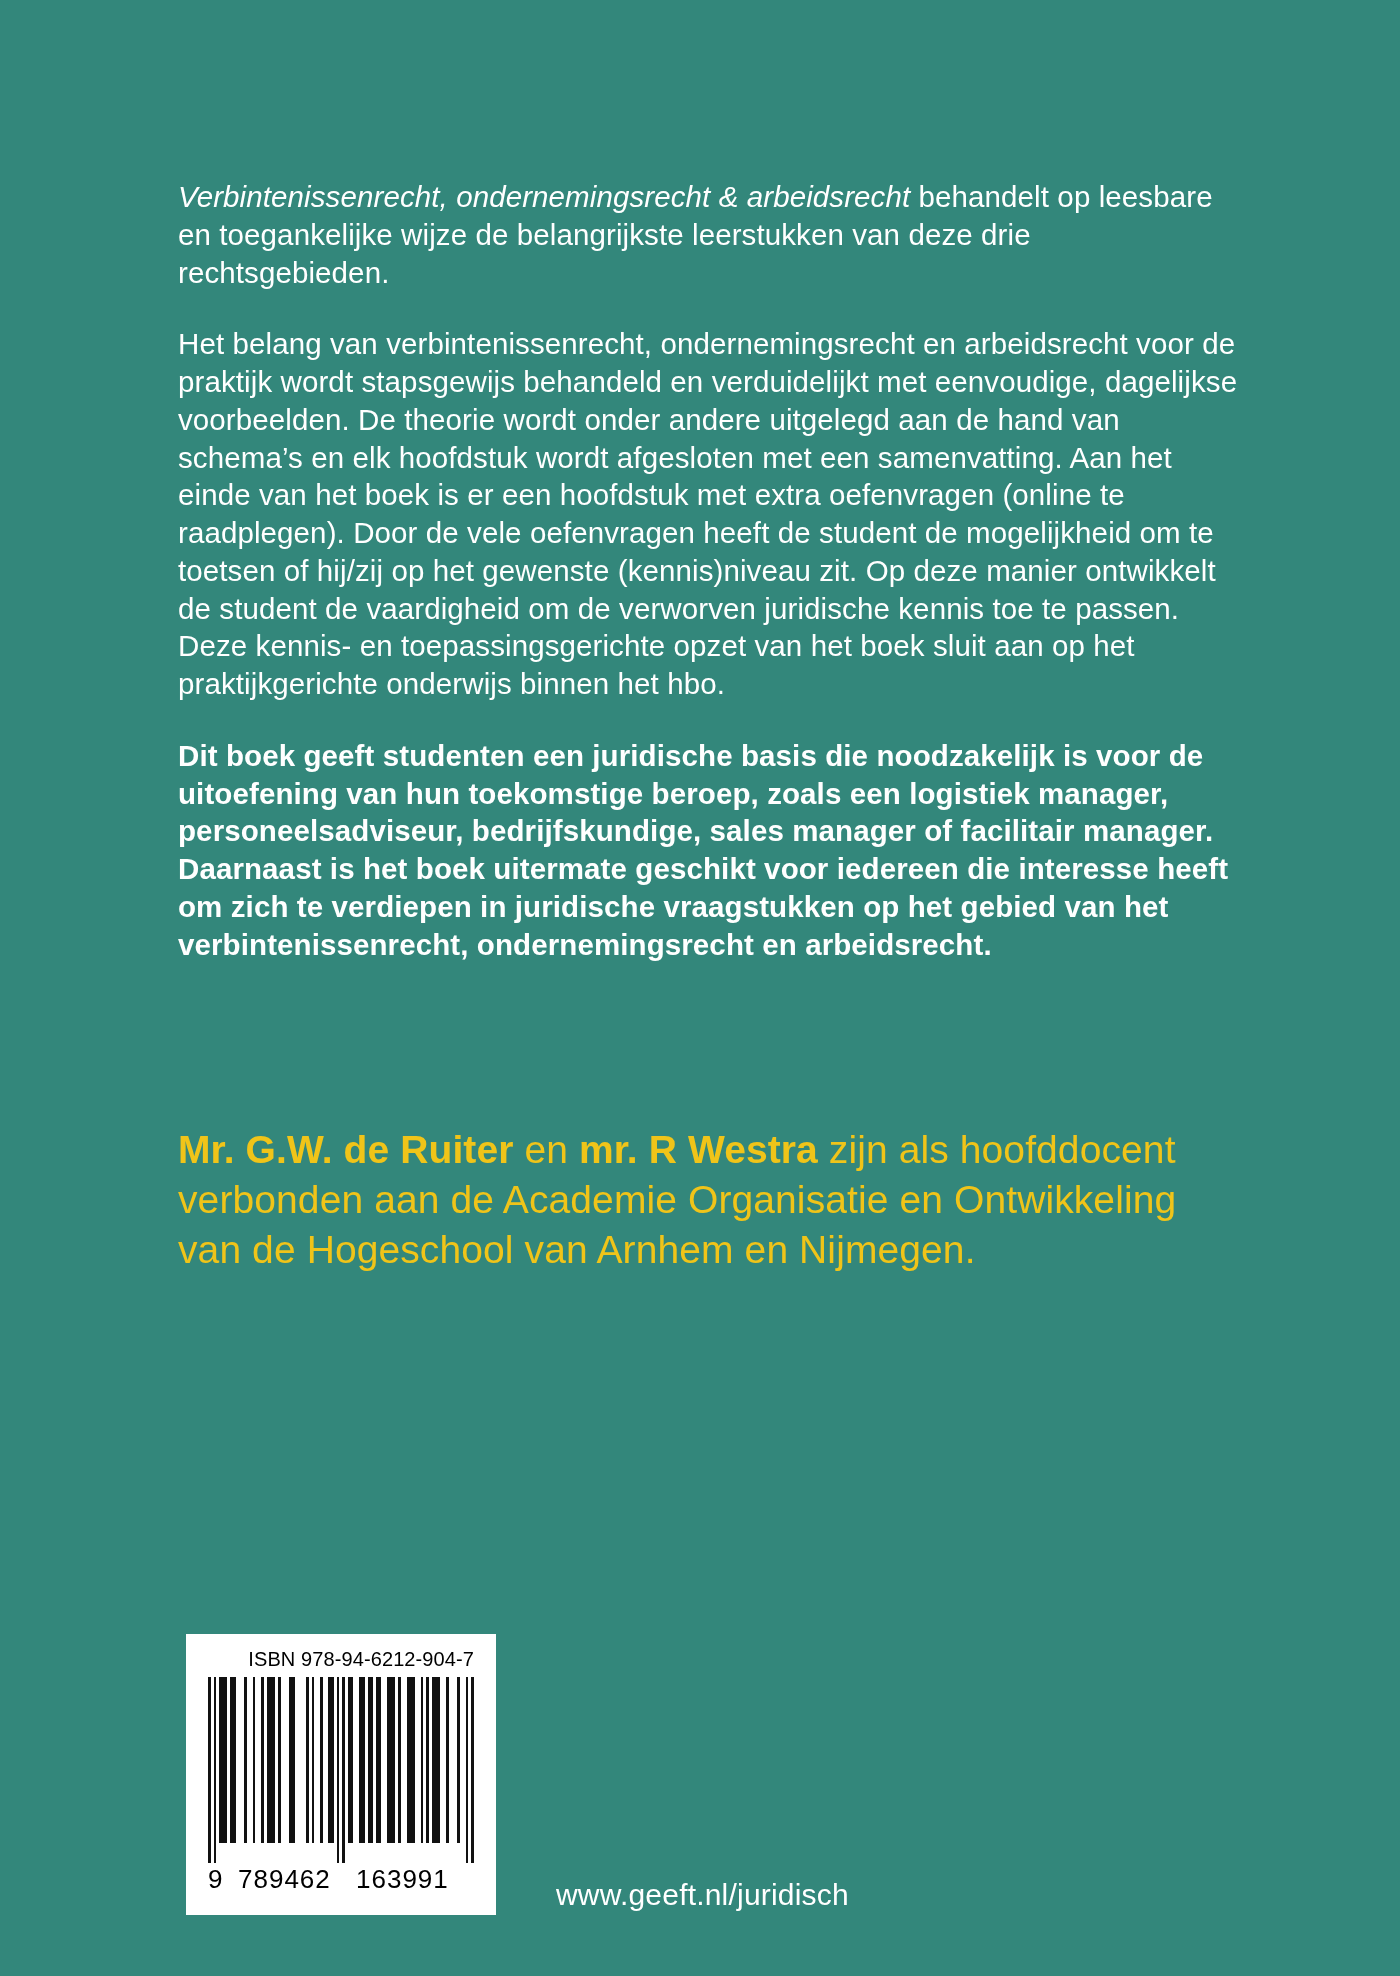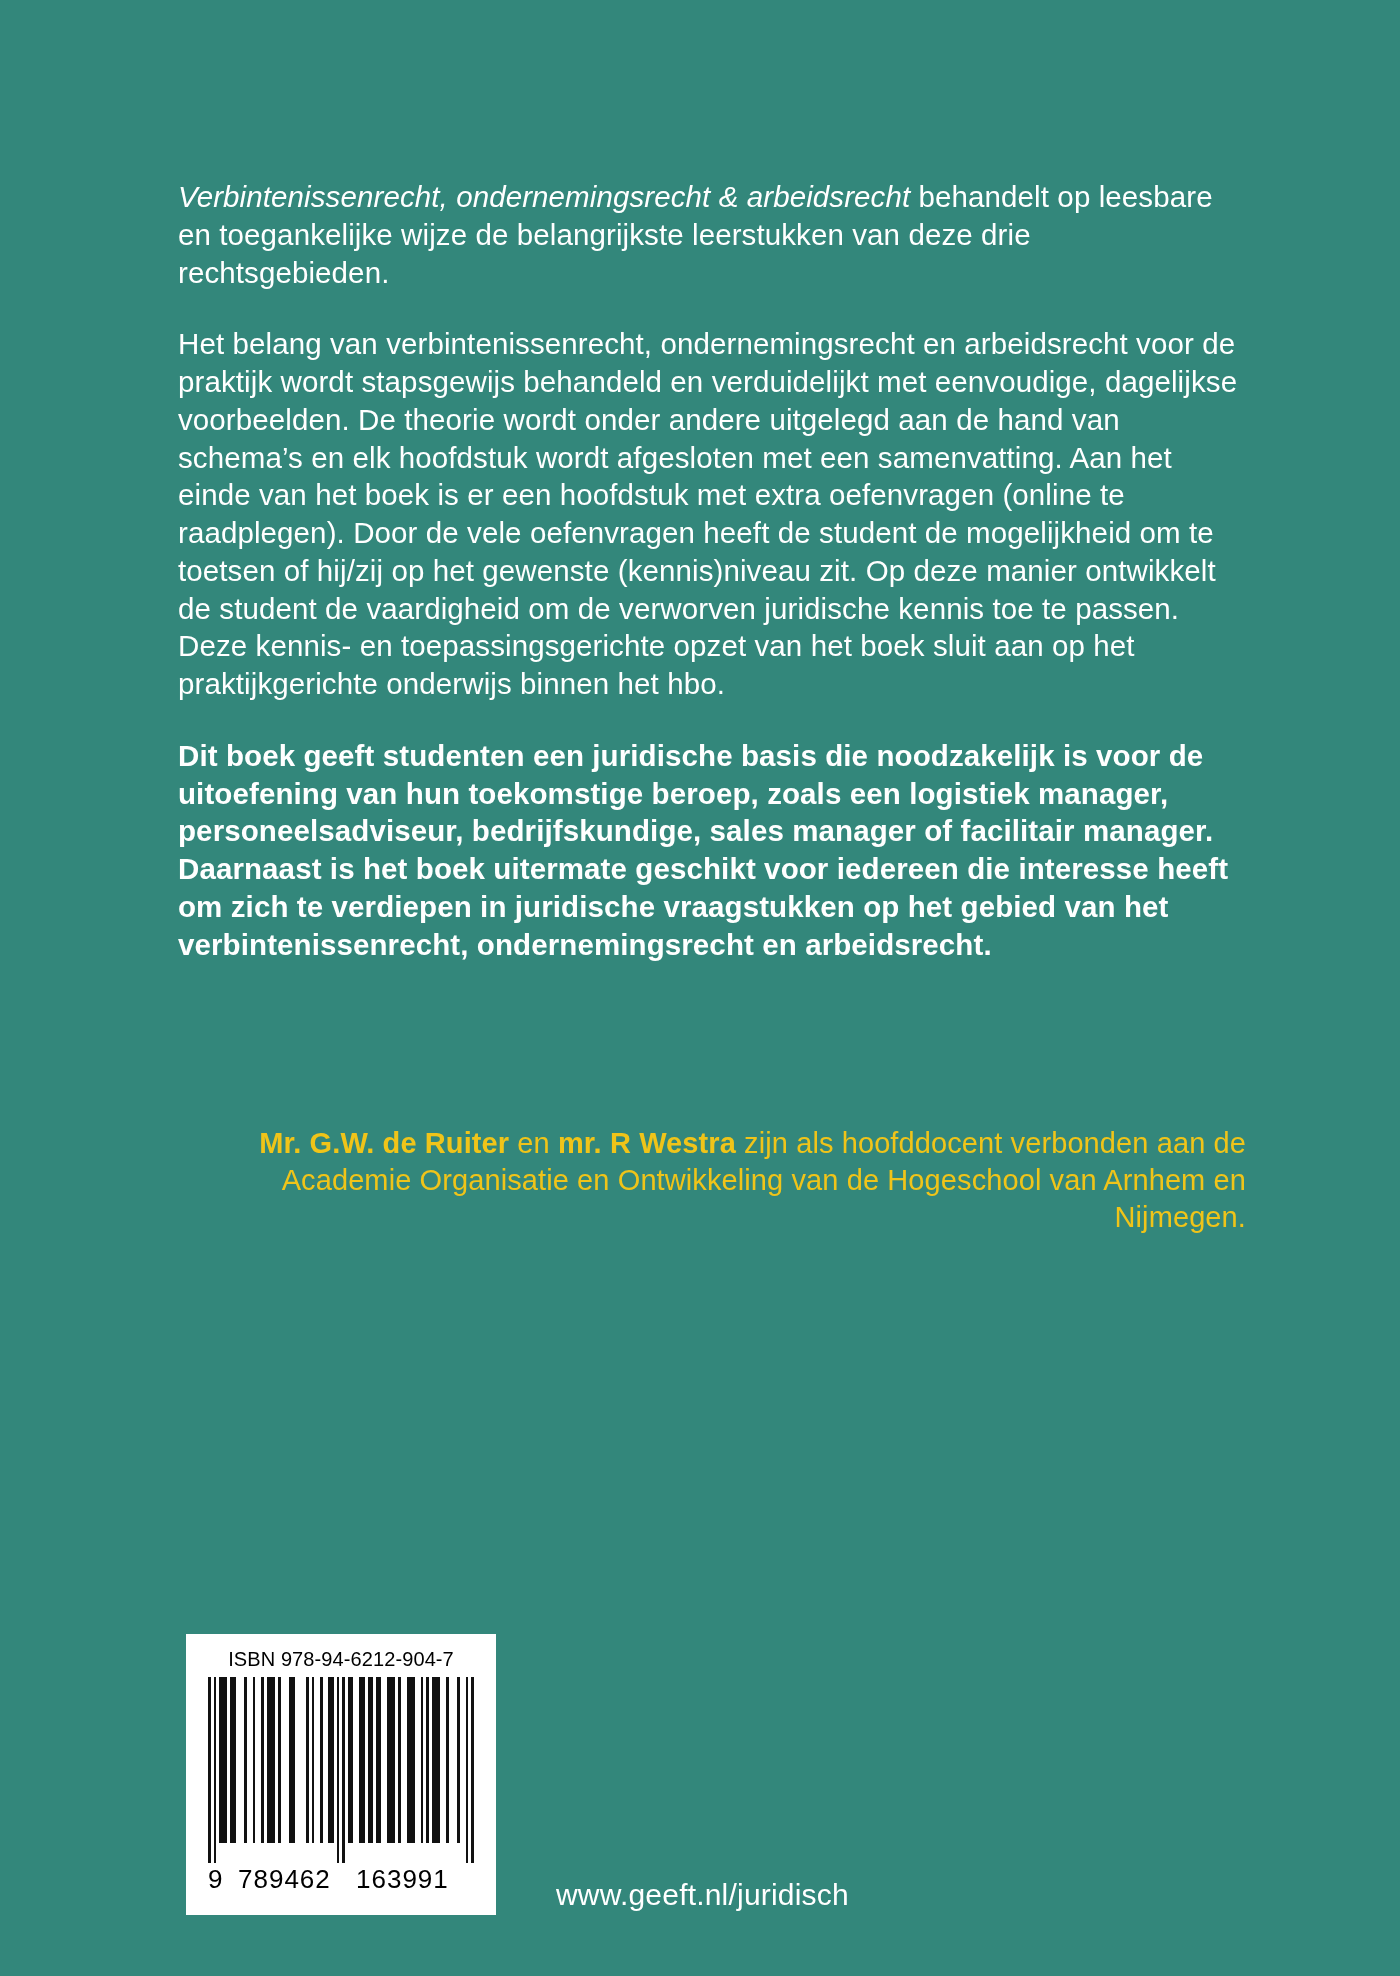--- a/index.html
+++ b/index.html
@@ -42,47 +42,46 @@
   }
   .blurb p:last-child { margin-bottom: 0; font-weight: bold; }
 
   .book-title {
     font-style: italic;
   }
 
   
   .authors {
     position: absolute;
-    left: 186px;
+    left: 178px;
     top: 1125px;
     width: 1060px;
     color: #f0c419;
-    font-size: 29px;
+    font-size: 39px;
     line-height: 1.28;
     letter-spacing: 0.1px;
     font-weight: 300;
-    text-align: right;
   }
   .authors .name {
     font-weight: 700;
   }
 
   
   .barcode-box {
     position: absolute;
     left: 186px;
     top: 1634px;
     width: 310px;
     height: 281px;
     background: #ffffff;
     box-sizing: border-box;
     padding: 14px 22px 20px 22px;
     display: flex;
     flex-direction: column;
-    align-items: center;
+    align-items: flex-end;
   }
   .barcode-isbn {
     color: #000000;
     font-size: 20px;
     letter-spacing: 0.1px;
     font-family: "Liberation Sans", sans-serif;
     margin-bottom: 6px;
     white-space: nowrap;
   }
   .barcode-bars {

